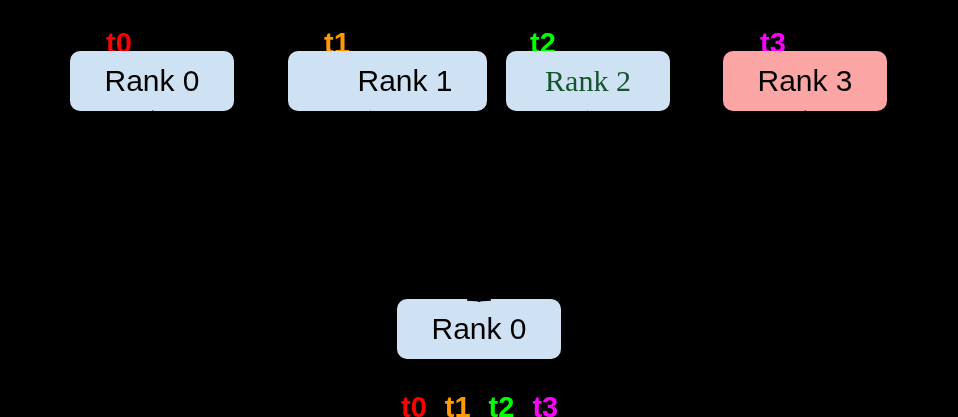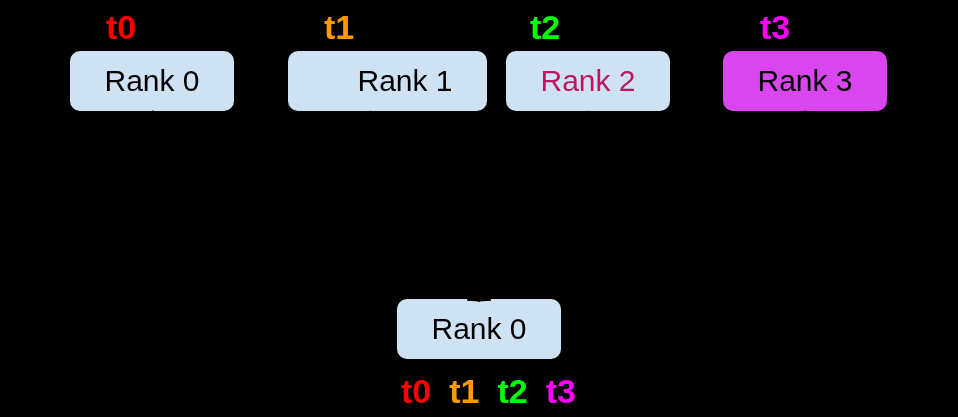--- a/index.html
+++ b/index.html
@@ -27,25 +27,26 @@
     z-index: 1;
   }
   .rank-box span {
     font-size: 30px;
     line-height: 30px;
     color: #000000;
     white-space: nowrap;
   }
   .thread-label {
     position: absolute;
-    font-size: 34px;
+    font-size: 29px;
     font-weight: bold;
     line-height: 30px;
     white-space: nowrap;
     z-index: 1;
+    margin-top: 16px;
   }
   .box-0 { left: 70px;  top: 51px; }
   .box-1 { left: 288px; top: 51px; padding-left: 35px; }
   .box-2 { left: 506px; top: 51px; }
   .box-3 { left: 723px; top: 51px; }
   .box-bottom { left: 397px; top: 299px; }
 
   .tl-0 { left: 106px; top: 12px; }
   .tl-1 { left: 324px; top: 12px; }
   .tl-2 { left: 530px; top: 12px; }
@@ -81,23 +82,23 @@
   <div class="thread-label tl-2" style="color: rgb(0, 255, 0);">t2</div>
   <div class="thread-label tl-3" style="color: rgb(255, 0, 255);">t3</div>
 
   <div class="rank-box box-0" style="background-color: rgb(207, 226, 243);">
     <span style="color: rgb(0, 0, 0);">Rank 0</span>
   </div>
   <div class="rank-box box-1" style="background-color: rgb(207, 226, 243);">
     <span style="color: rgb(0, 0, 0);">Rank 1</span>
   </div>
   <div class="rank-box box-2" style="background-color: rgb(207, 226, 243);">
-    <span style="color: #be185d;">Rank 2</span>
+    <span style="color: #14532d; font-family: Liberation Serif, serif;">Rank 2</span>
   </div>
-  <div class="rank-box box-3" style="background-color: #d946ef; text-align: center;">
+  <div class="rank-box box-3" style="background-color: #fca5a5; text-align: center;">
     <span style="color: rgb(0, 0, 0);">Rank 3</span>
   </div>
 
   <div class="rank-box box-bottom" style="background-color: rgb(207, 226, 243);">
     <span style="color: rgb(0, 0, 0);">Rank 0</span>
   </div>
 
   <div class="bottom-threads">
     <div class="thread-label" style="color: rgb(255, 0, 0);">t0</div>
     <div class="thread-label" style="color: rgb(255, 153, 0);">t1</div>

